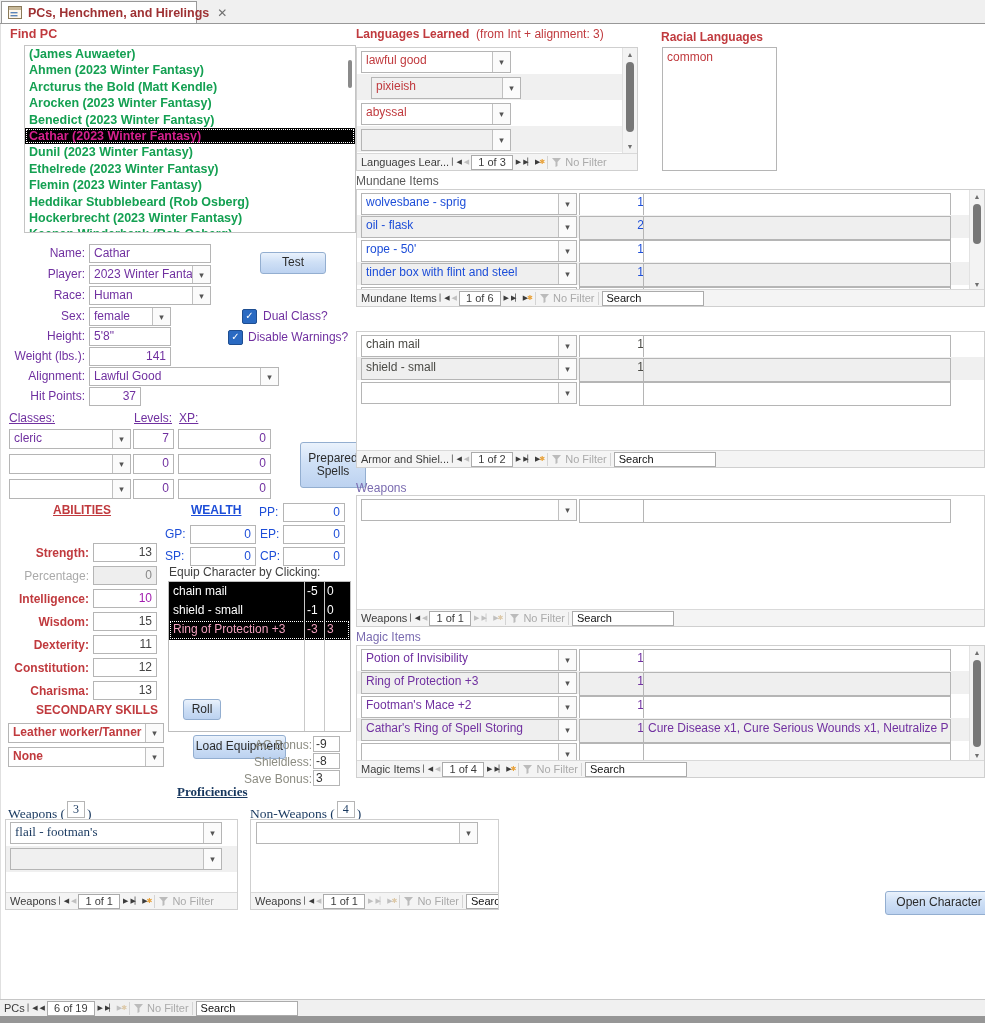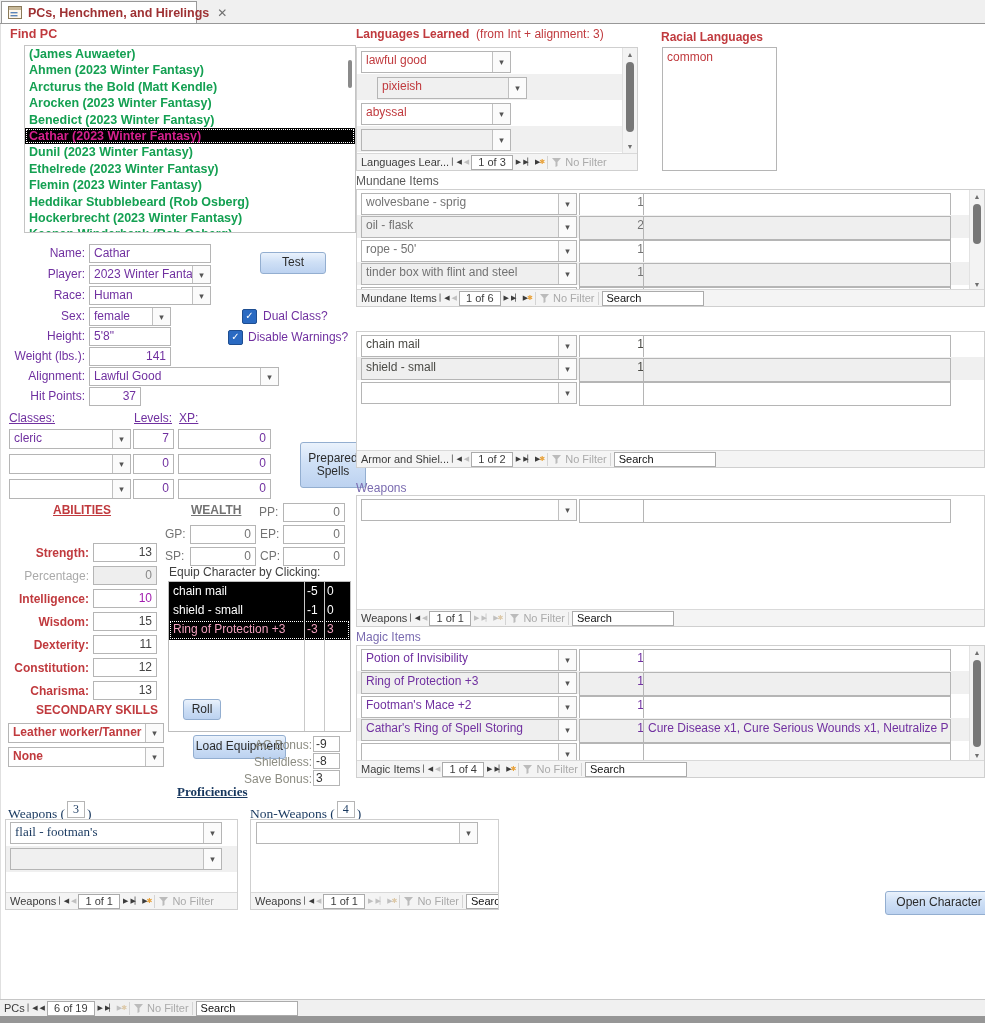--- a/index.html
+++ b/index.html
@@ -10,21 +10,21 @@
   .tab{position:absolute;left:1px;top:1px;width:196px;height:22px;background:#fff;border:1px solid #989898;border-bottom:none;
        display:flex;align-items:center;gap:6px;padding:0 6px;box-sizing:border-box;}
   .tab-title{color:#9e3133;font-weight:bold;font-size:12.5px;white-space:nowrap;}
   .tab-close{color:#6e6e6e;font-size:12px;margin-left:2px;cursor:default;}
   .form-area{position:absolute;left:0;top:24px;width:985px;height:975px;background:#fff;border-left:1px solid #e0e0e0;}
   
   .abs{position:absolute;box-sizing:border-box;}
   .lbl-red{color:#c03a3e;font-weight:bold;}
   .lbl-purple{color:#7030a0;}
   .lbl-gray{color:#595959;}
-  .lbl-gold{color:#737373;}
+  .lbl-gold{color:#1d4ed8;}
   .serif-navy{font-family:"Liberation Serif","DejaVu Serif",serif;color:#17375e;}
   .field{border:1px solid #b5b5b5;background:#fff;padding:1px 4px;white-space:nowrap;overflow:hidden;font-size:12px;}
   .num{text-align:right;}
   .combo{display:flex;align-items:stretch;padding:0;}
   .combo .ctext{flex:1;padding:1px 4px;white-space:nowrap;overflow:hidden;}
   .cbtn{width:17px;background:#fbfbfb;border-left:1px solid #c0c0c0;display:flex;align-items:center;justify-content:center;
         color:#555;font-size:9px;flex:none;}
   .btn{position:absolute;box-sizing:border-box;border:1px solid #93aed0;border-radius:3px;color:#2b2b2b;
        background:linear-gradient(#eaf2fc,#cfe0f6 45%,#bcd2f0);display:flex;align-items:center;justify-content:center;
        text-align:center;font-size:12px;line-height:1.1;margin-left:26px;}
@@ -319,21 +319,21 @@
       <span style="font-weight:bold;">Languages Learned</span>&nbsp;&nbsp;<span>(from Int + alignment: 3)</span>
     </div>
     <div class="subform" style="left:355px;top:23px;width:282px;height:124px;">
       <div class="irow" style="top:0;height:26px;">
         <div class="field combo" style="position:absolute;left:4px;top:3px;width:148px;height:20px;">
           <span class="ctext" style="color:#c03a3e;">lawful good</span>
             <span class="cbtn">▾</span>
           </div>
       </div>
       <div class="irow alt" style="top:26px;height:26px;">
-        <div class="field combo" style="position:absolute;left:20px;top:3px;width:148px;height:20px;background:#f0f0f0;">
+        <div class="field combo" style="position:absolute;left:14px;top:3px;width:148px;height:20px;background:#f0f0f0;">
           <span class="ctext" style="color:#c03a3e;">pixieish</span>
             <span class="cbtn">▾</span>
           </div>
       </div>
       <div class="irow" style="top:52px;height:26px;">
         <div class="field combo" style="position:absolute;left:4px;top:3px;width:148px;height:20px;">
           <span class="ctext" style="color:#c03a3e;">abyssal</span>
             <span class="cbtn">▾</span>
           </div>
       </div>

